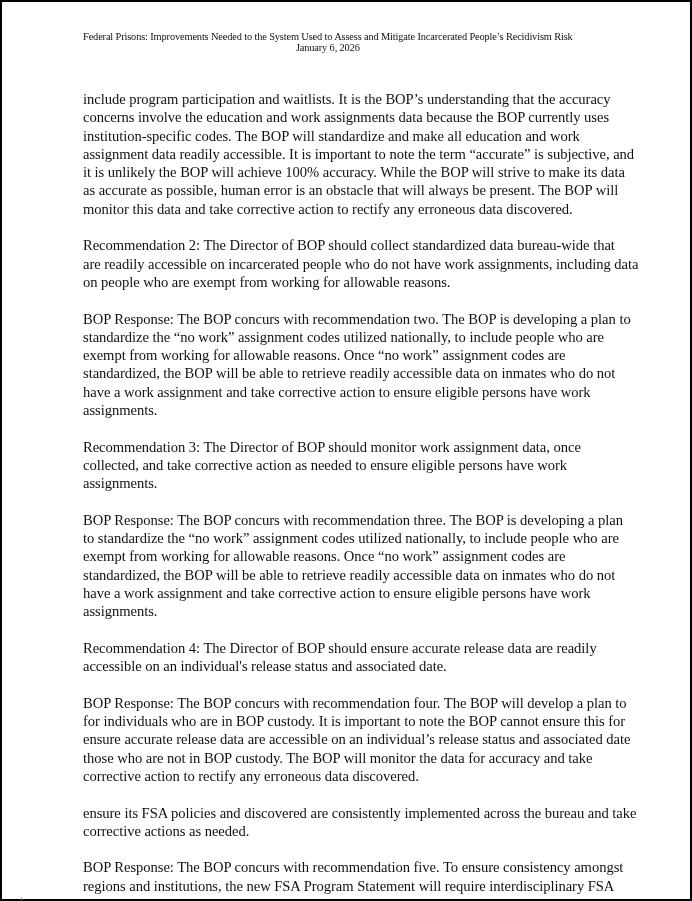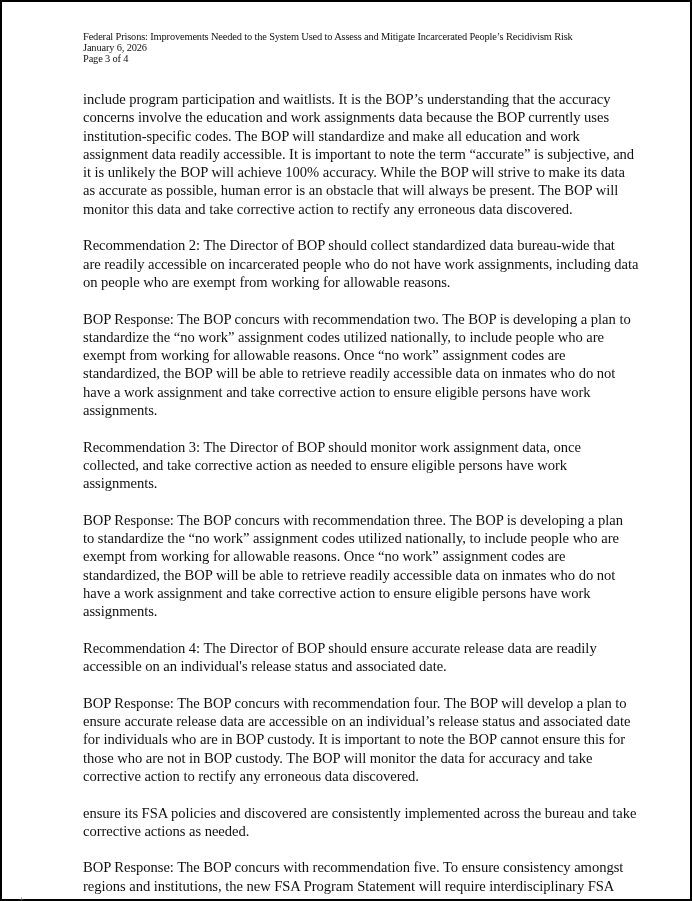--- a/index.html
+++ b/index.html
@@ -29,20 +29,21 @@
     left: 81px;
     top: 29px;
     font-size: 10.4px;
     line-height: 11px;
     letter-spacing: -0.15px;
     color: #111;
   }
   .header .hline {
     display: block;
     white-space: nowrap;
+    text-align: center;
   }
   .body-text {
     position: absolute;
     left: 81px;
     top: 88px;
     width: 540px;
     font-size: 14.6px;
     line-height: 18.3px;
     letter-spacing: -0.05px;
   }
@@ -67,21 +68,20 @@
   }
 </style>
 </head>
 <body>
 
 <div class="page-frame">
 
   <div class="header">
     <span class="hline">Federal Prisons: Improvements Needed to the System Used to Assess and Mitigate Incarcerated People’s Recidivism Risk</span>
     <span class="hline">January 6, 2026</span>
-    <span class="hline">Page 3 of 4</span>
   </div>
 
   <div class="body-text">
 
     <p class="para">
       <span class="line">include program participation and waitlists.  It is the BOP’s understanding that the accuracy</span>
       <span class="line">concerns involve the education and work assignments data because the BOP currently uses</span>
       <span class="line">institution-specific codes. The BOP will standardize and make all education and work</span>
       <span class="line">assignment data readily accessible. It is important to note the term “accurate” is subjective, and</span>
       <span class="line">it is unlikely the BOP will achieve 100% accuracy. While the BOP will strive to make its data</span>
@@ -119,22 +119,22 @@
       <span class="line">assignments.</span>
     </p>
 
     <p class="para">
       <span class="line"><span class="label">Recommendation 4:</span><span> The Director of BOP should ensure accurate release data are readily</span></span>
       <span class="line">accessible on an individual's release status and associated date.</span>
     </p>
 
     <p class="para">
       <span class="line"><span class="label">BOP Response:</span><span> The BOP concurs with recommendation four. The BOP will develop a plan to</span></span>
+      <span class="line">for individuals who are in BOP custody. It is important to note the BOP cannot ensure this for</span>
       <span class="line">ensure accurate release data are accessible on an individual’s release status and associated date</span>
-      <span class="line">for individuals who are in BOP custody. It is important to note the BOP cannot ensure this for</span>
       <span class="line">those who are not in BOP custody. The BOP will monitor the data for accuracy and take</span>
       <span class="line">corrective action to rectify any erroneous data discovered.</span>
     </p>
 
     <p class="para">
       <span class="line">ensure its FSA policies and discovered are consistently implemented across the bureau and take</span>
       <span class="line">corrective actions as needed.</span>
     </p>
 
     <p class="para">

